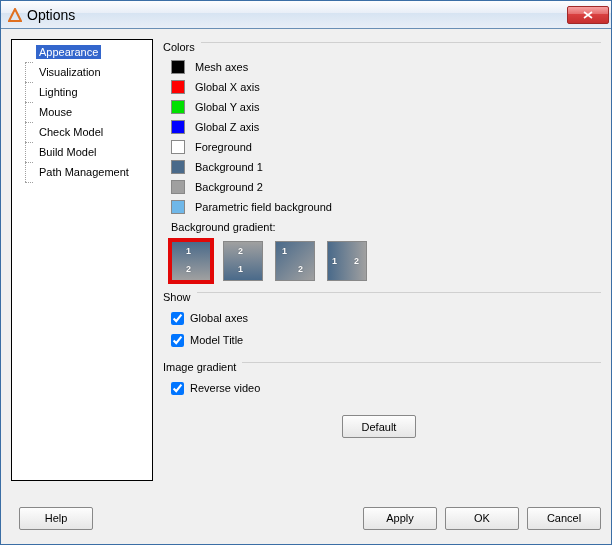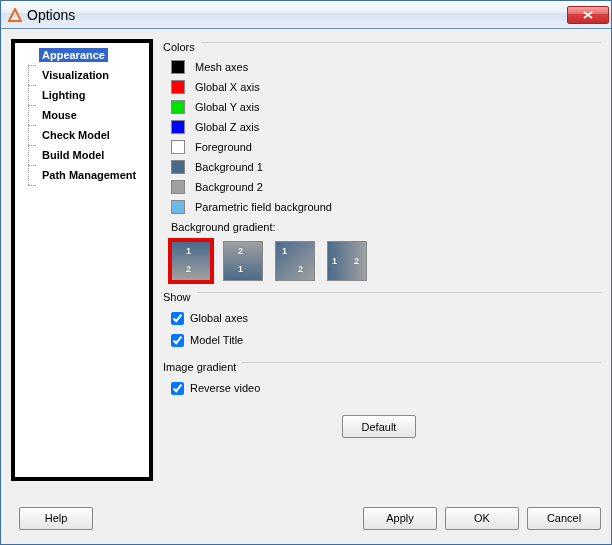--- a/index.html
+++ b/index.html
@@ -52,23 +52,22 @@
   .content {
     flex: 1;
     display: flex;
     padding: 10px 10px 0 10px;
     gap: 8px;
   }
   .tree-pane {
     width: 142px;
     height: 442px;
     background: #fff;
-    border: 4px solid #000000;
+    border: 1px solid #000000;
     padding: 2px 0;
-    font-weight: bold;
   }
   .tree-item {
     display: flex;
     align-items: center;
     height: 20px;
     padding-left: 4px;
     cursor: pointer;
   }
   .tree-branch {
     width: 20px;

